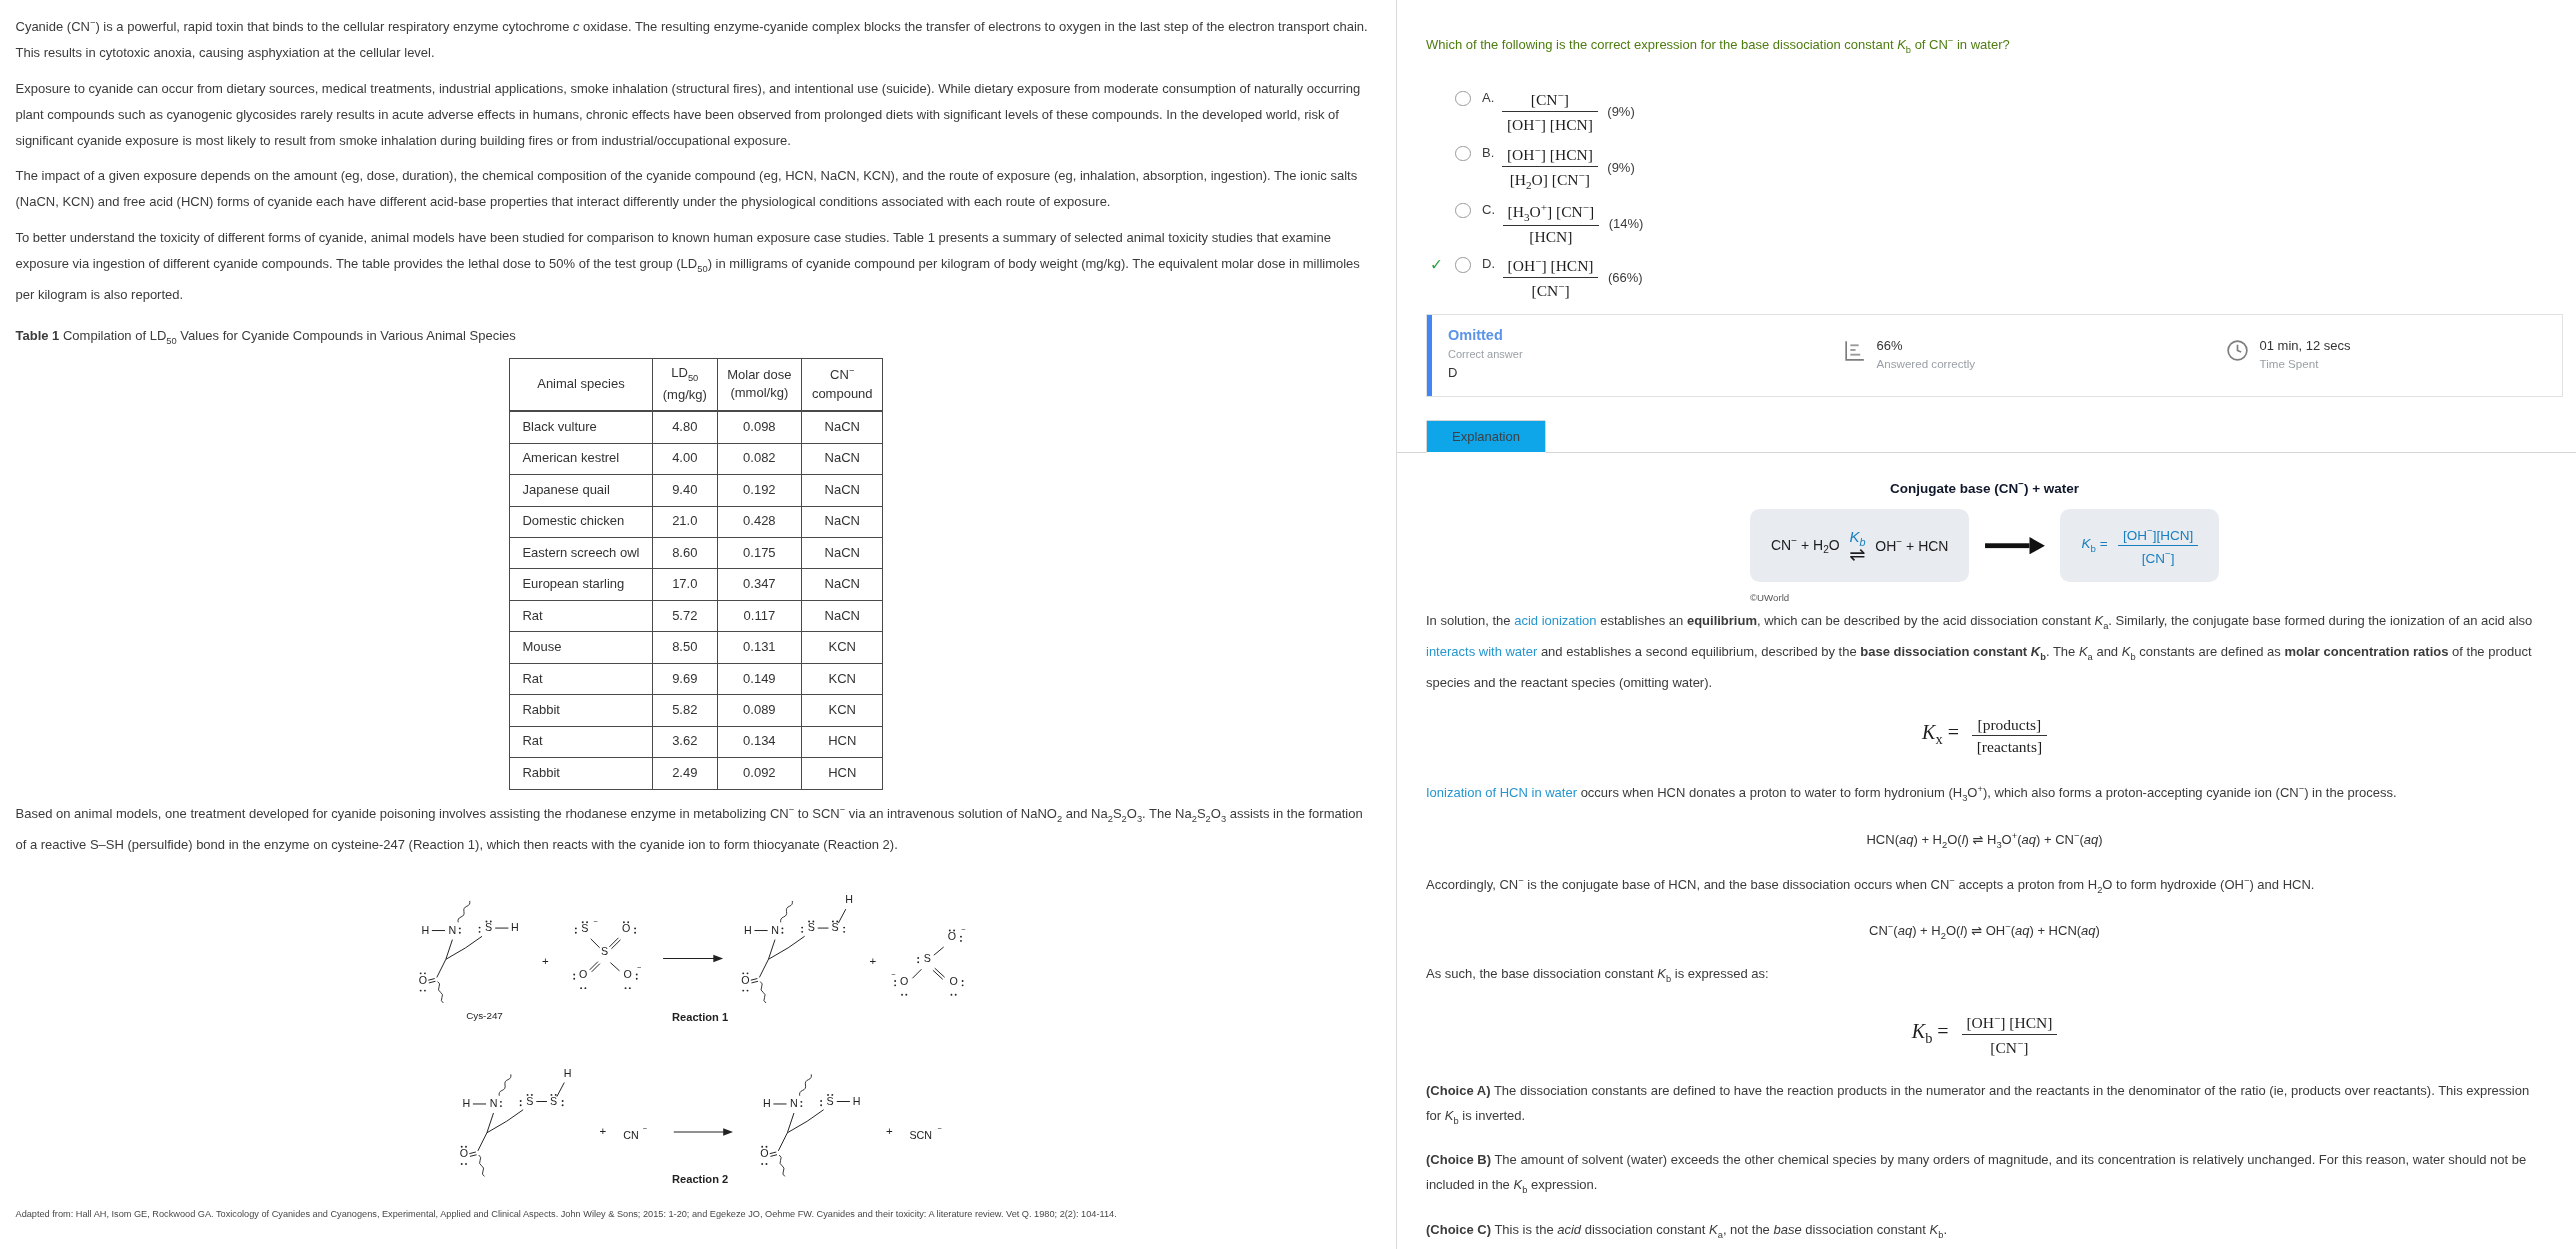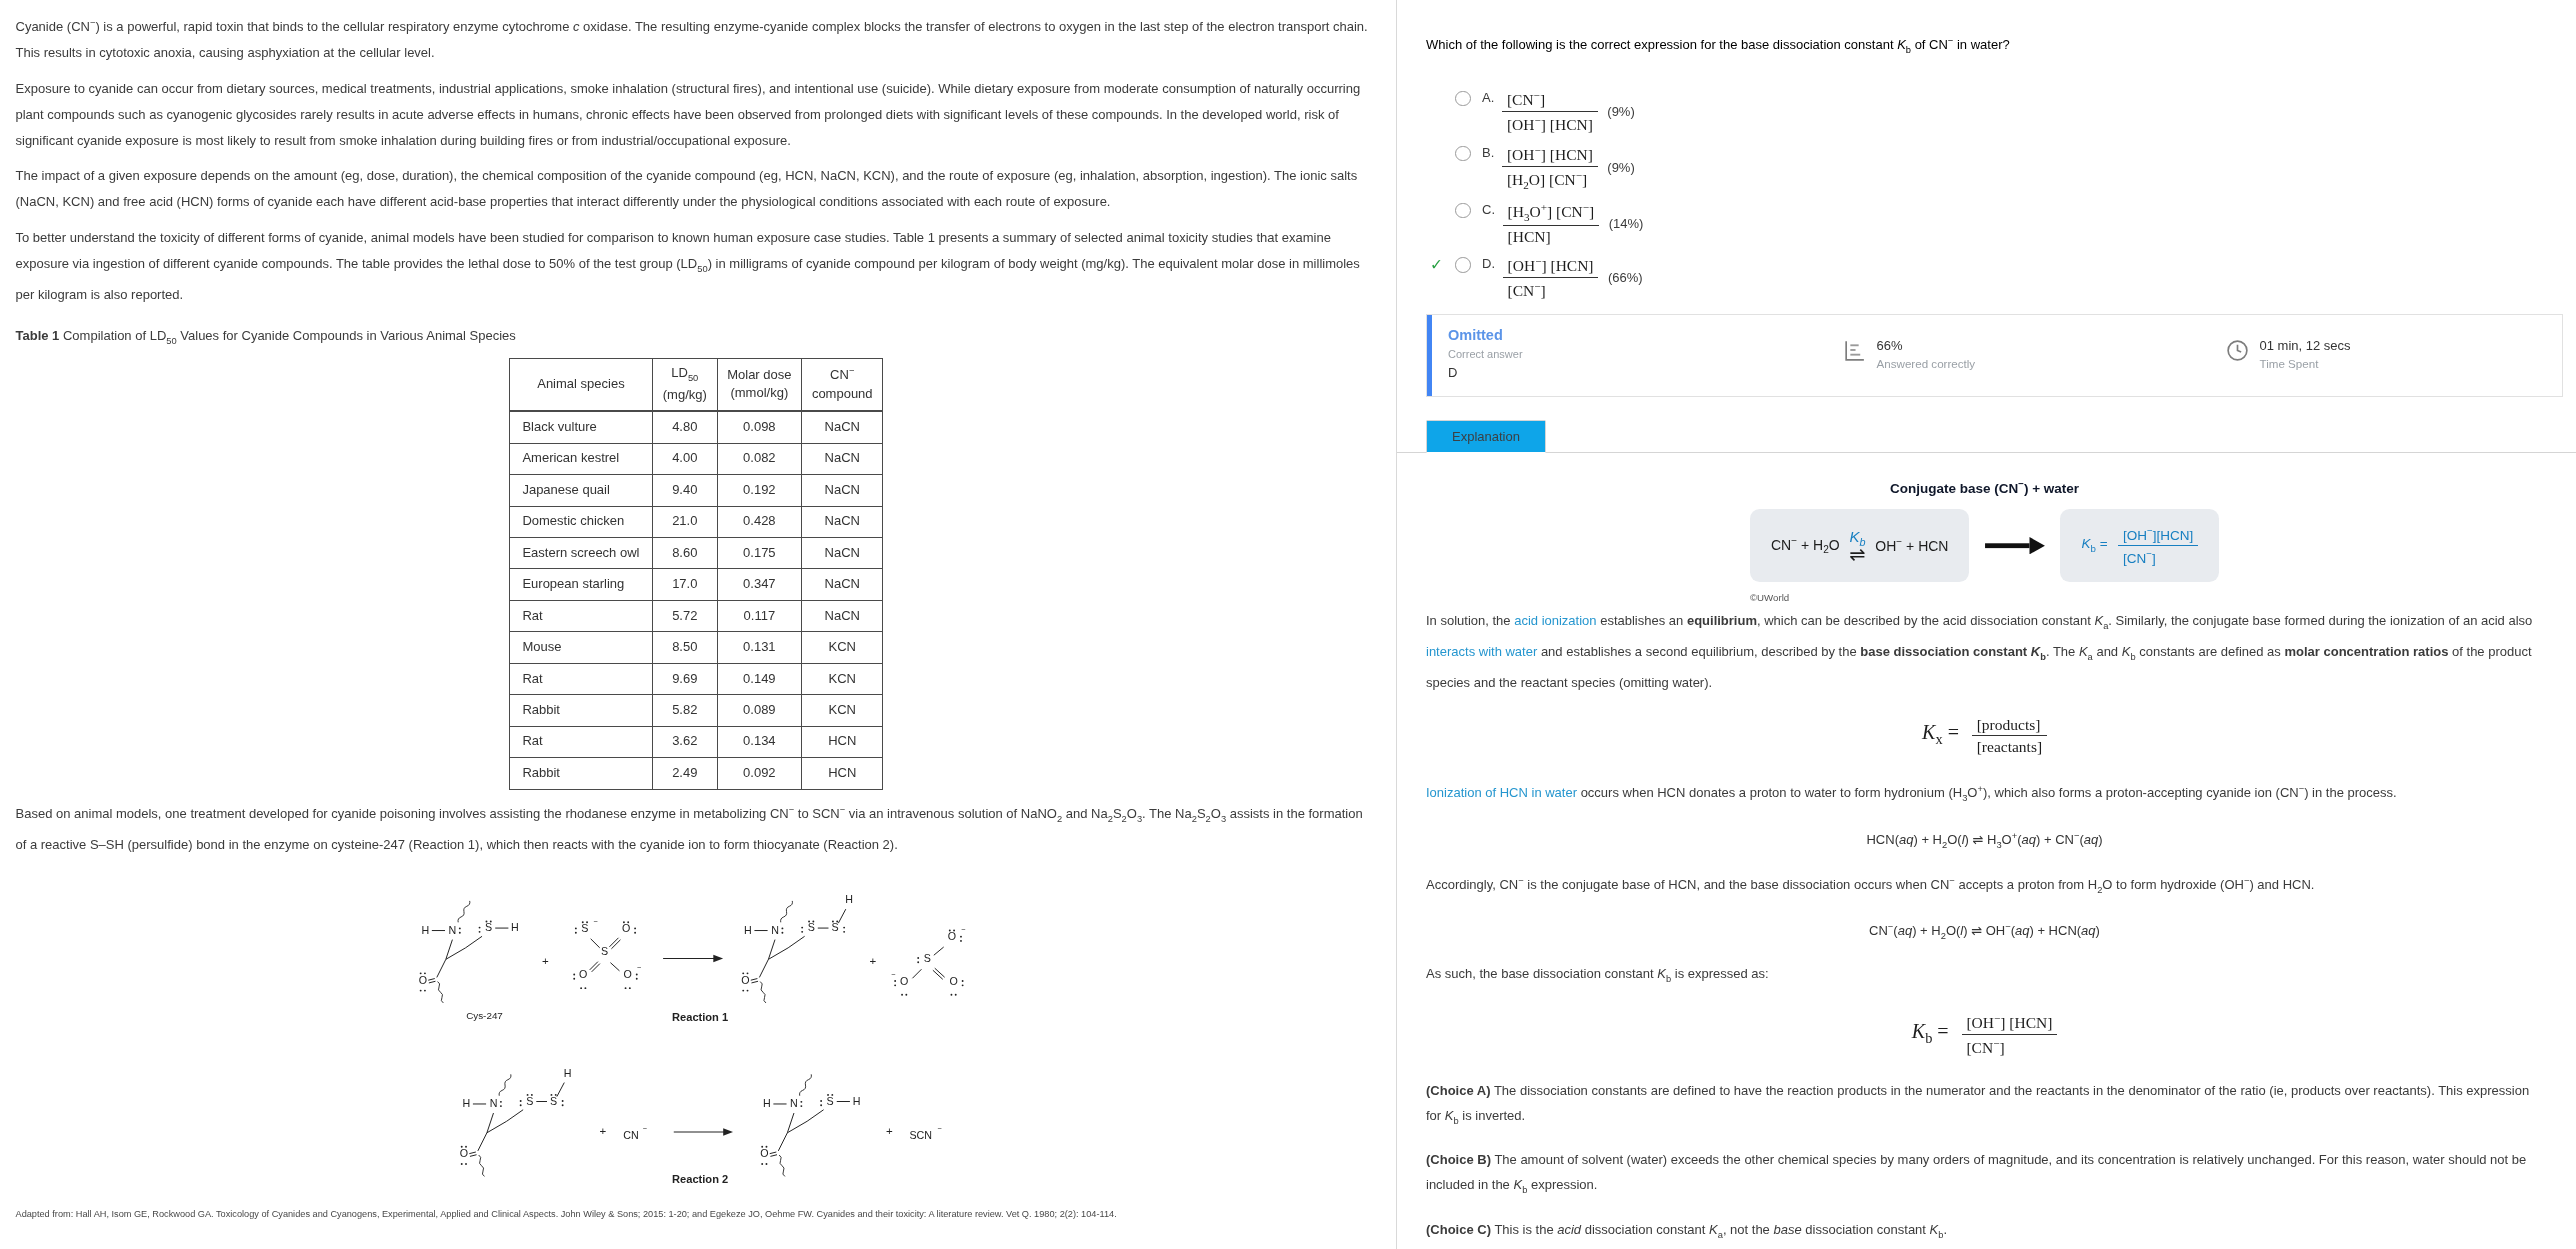--- a/index.html
+++ b/index.html
@@ -18,28 +18,28 @@
   .ld th,.ld td{border:1px solid #4a4a4a;padding:5.8px 12.6px;text-align:center;
                 font-size:13px;line-height:1.45;color:#333;font-weight:400;}
   .ld thead th{border-bottom:2.9px double #4a4a4a;padding:5.8px 9.7px;}
   .ld td.sp{text-align:left;}
   .rxn-wrap{text-align:center;margin-top:3.9px;}
   .rxn-wrap svg{display:block;margin:0 auto;}
   #rxn2{margin-top:17.4px;}
   .citation{font-size:9.2px;color:#474747;margin-top:21px;}
 
   
-  .question{padding:15.5px 29px 3.9px 29px;line-height:25px;color:#000000;}
+  .question{padding:15.5px 29px 3.9px 29px;line-height:25px;color:#4d7c0f;}
   .choices{padding:3.9px 0 0 33px;}
   .choice{display:flex;align-items:flex-start;margin:5.8px 0 9.7px 0;}
   .check{width:25px;font-size:15.5px;font-weight:700;color:#27a042;margin-top:1px;}
   .radio{width:13.5px;height:13.5px;border:1px solid #9a9a9a;border-radius:50%;
          background:#fff;margin-top:1.9px;flex:none;}
   .letter{margin:1px 7.7px 0 11.6px;color:#3b3b3b;}
-  .frac{display:inline-block;text-align:left;
+  .frac{display:inline-block;text-align:center;
         font-family:"Liberation Serif","DejaVu Serif",serif;font-size:15.5px;color:#1d1d1d;}
   .frac .num{display:block;padding:0 4.8px 1.9px 4.8px;}
   .frac .den{display:block;border-top:1px solid #333;padding:1.9px 4.8px 0 4.8px;}
   .pct{align-self:center;margin-left:9.7px;color:#3b3b3b;}
 
   
   .result-card{position:relative;margin:13.5px 13.5px 0 29px;border:1px solid #e1e1e1;
                padding:11.6px 19.4px 15.5px 21px;display:grid;
                grid-template-columns:36% 35% 29%;background:#fff;}
   .result-bar{position:absolute;left:0;top:0;bottom:0;width:4.8px;background:#4285f4;}

